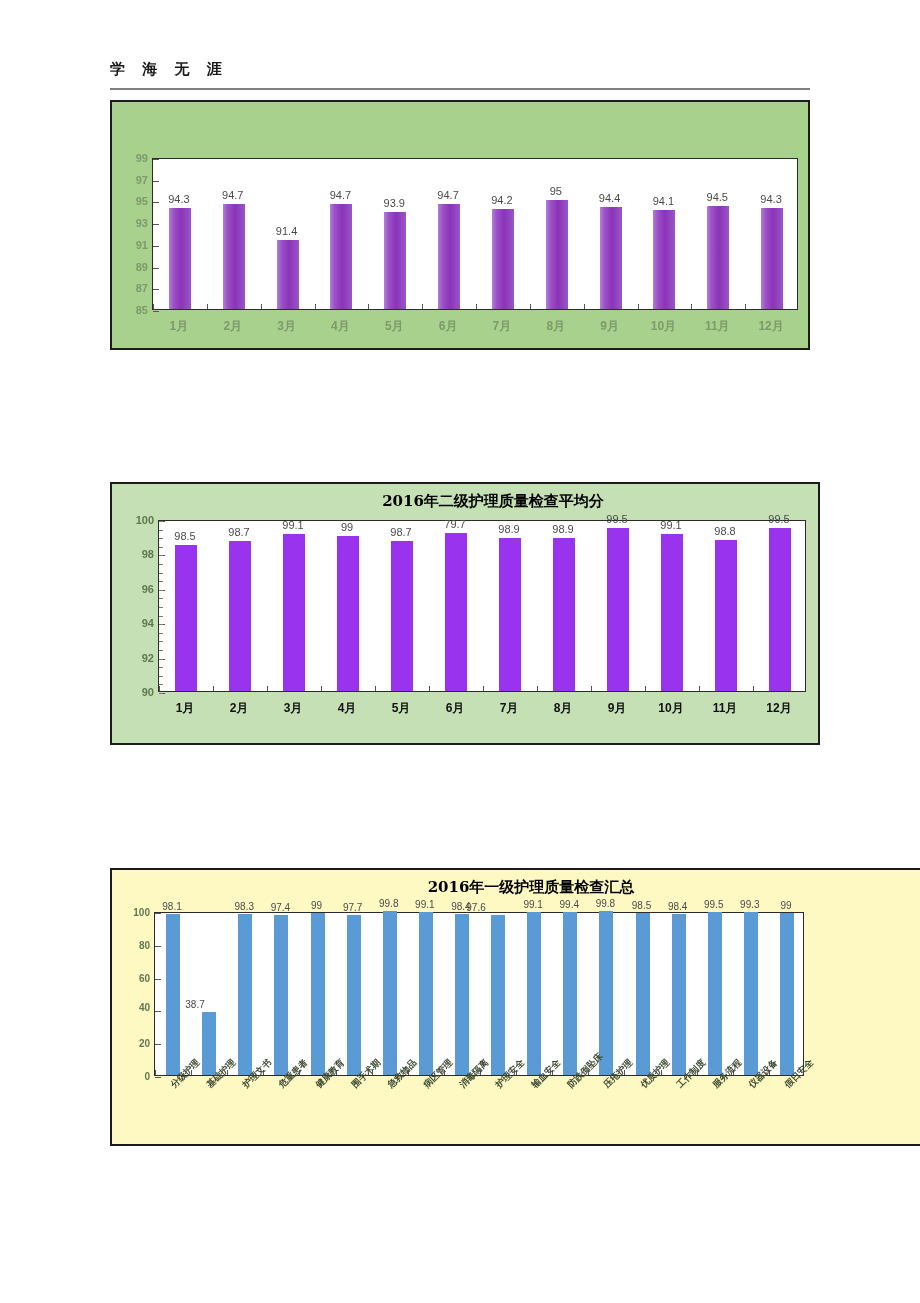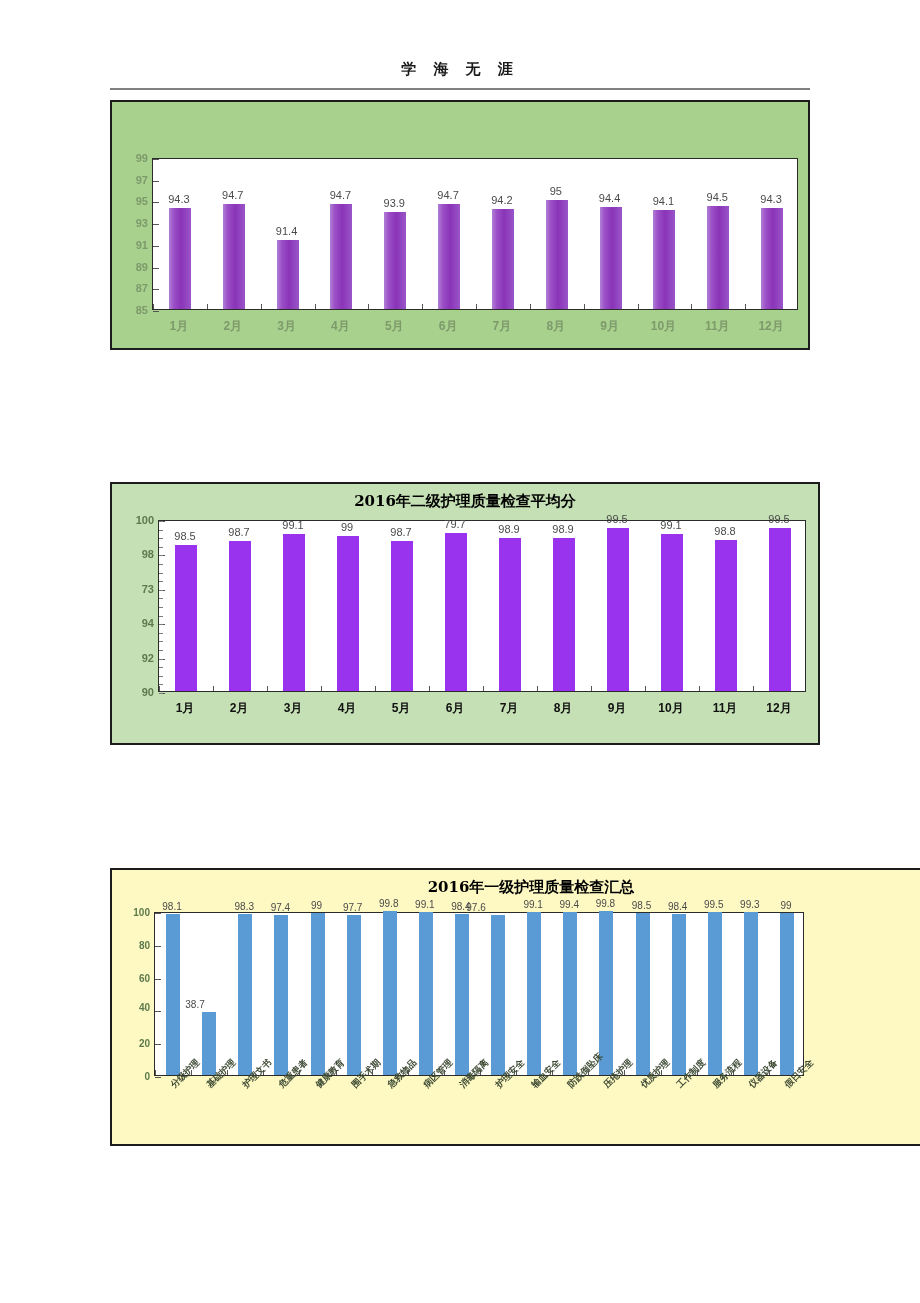--- a/index.html
+++ b/index.html
@@ -14,21 +14,21 @@
     font-family: "Liberation Sans", "DejaVu Sans", sans-serif;
     overflow: hidden;
   }
 
   
   .page-header {
     position: absolute;
     left: 110px;
     top: 60px;
     width: 700px;
-    text-align: center;
+    text-align: left;
   }
   .page-header-text {
     font-family: "DejaVu Serif", "Liberation Serif", serif;
     font-size: 15px;
     font-weight: bold;
     color: #1a1a1a;
     letter-spacing: 6px;
   }
   .header-rule {
     position: absolute;
@@ -71,21 +71,21 @@
     position: absolute;
     left: 0;
     width: 100%;
     text-align: center;
     font-family: "DejaVu Serif", "Liberation Serif", serif;
     font-weight: bold;
     color: #000000;
     white-space: nowrap;
   }
   #chart1-title { top: 16px; font-size: 17px; }
-  #chart2-title { top: 8px;  font-size: 15px; }
+  #chart2-title { top: 8px;  font-size: 15px; padding-left: 28px; }
   #chart3-title { top: 8px;  font-size: 15px; }
 
   
   .plot-area {
     position: absolute;
     background: #ffffff;
     box-sizing: border-box;
     border: 1px solid #2b2b2b;
   }
 
@@ -270,21 +270,21 @@
     <div class="data-label c1" style="left: 605.25px; top: 88.8571px;">94.5</div>
     <div class="data-label c1" style="left: 659.083px; top: 91.0286px;">94.3</div>
   </div>
 
 <div class="chart-panel" id="chart2-panel">
   <div class="chart-title" id="chart2-title">2016年二级护理质量检查平均分</div>
   <div class="y-labels" id="c2-ylabels" style="left: 2px; top: 36px; width: 40px; height: 172px;">
       <div class="y-label c2" style="top: 172px;">90</div>
       <div class="y-label c2" style="top: 137.6px;">92</div>
       <div class="y-label c2" style="top: 103.2px;">94</div>
-      <div class="y-label c2" style="top: 68.8px;">73</div>
+      <div class="y-label c2" style="top: 68.8px;">96</div>
       <div class="y-label c2" style="top: 34.4px;">98</div>
       <div class="y-label c2" style="top: 0px;">100</div>
     </div>
   <div class="plot-area" id="c2-plot" style="left: 46px; top: 36px; width: 648px; height: 172px;">
       <div class="tick" style="top: 172px; width: 6px;"></div>
       <div class="tick" style="top: 137.6px; width: 6px;"></div>
       <div class="tick" style="top: 103.2px; width: 6px;"></div>
       <div class="tick" style="top: 68.8px; width: 6px;"></div>
       <div class="tick" style="top: 34.4px; width: 6px;"></div>
       <div class="tick" style="top: 0px; width: 6px;"></div>

